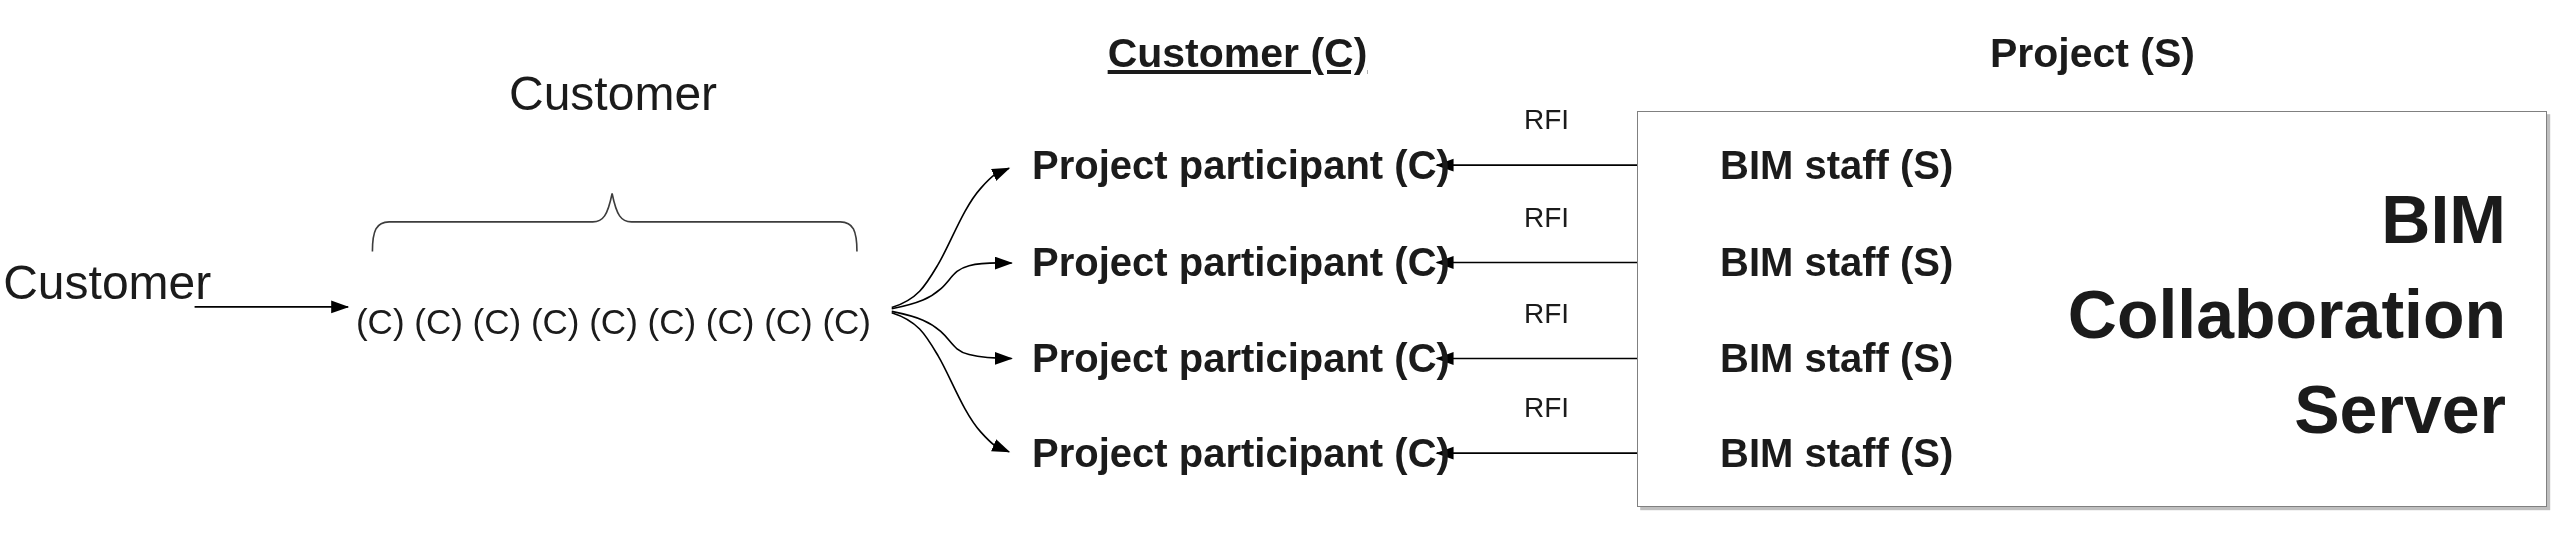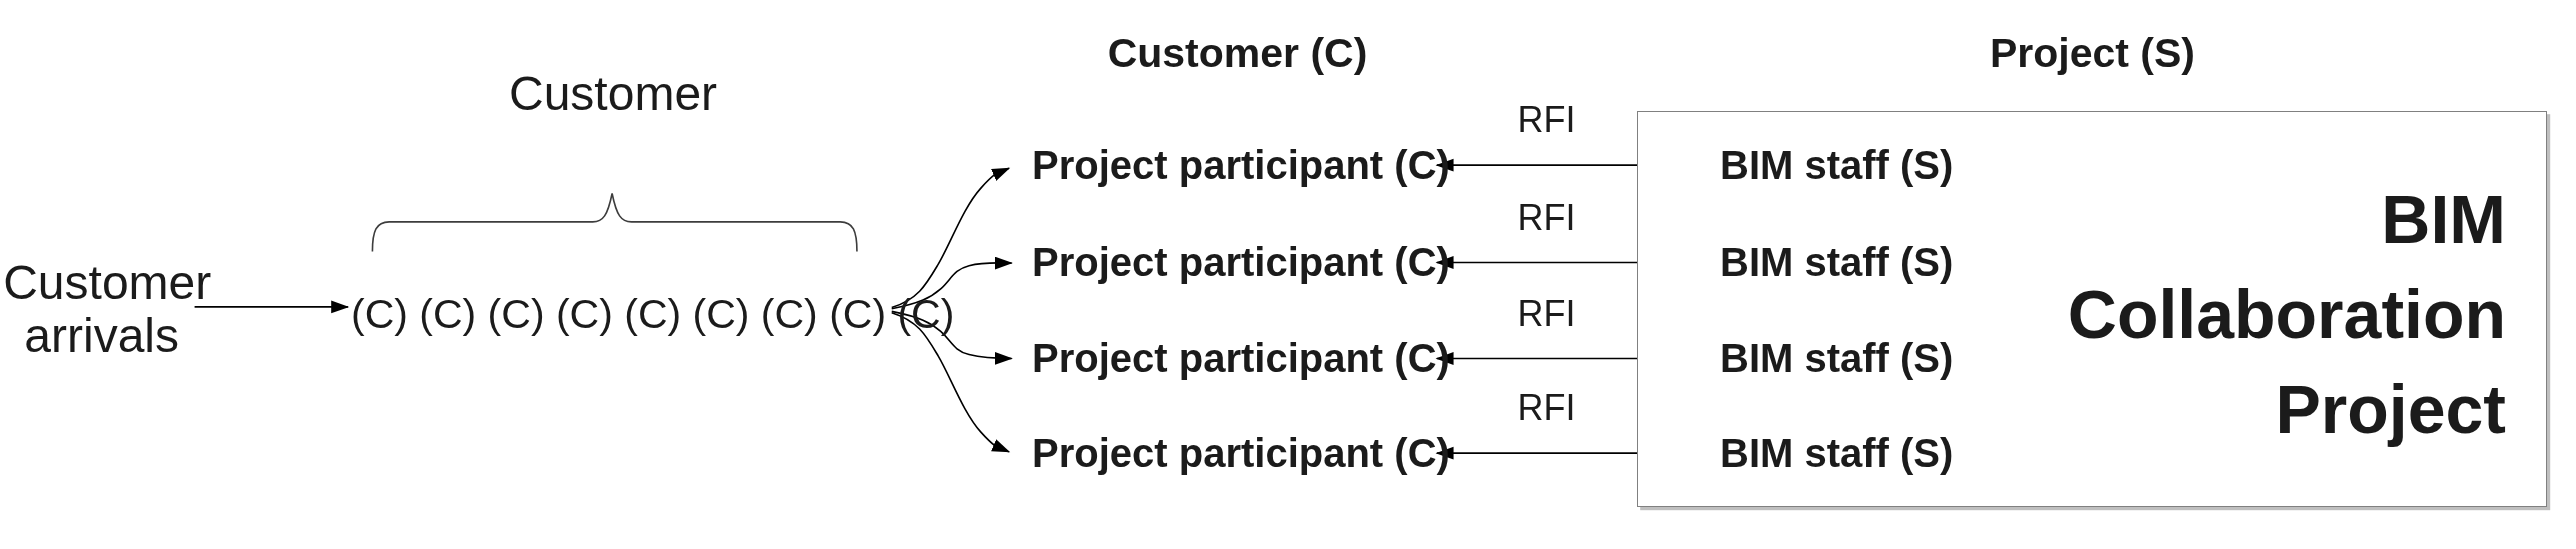--- a/index.html
+++ b/index.html
@@ -3,22 +3,22 @@
 <meta charset="utf-8">
 <style>
   html,body{margin:0;padding:0;background:#ffffff;}
   #canvas{
     position:relative;width:2576px;height:550px;background:#ffffff;overflow:hidden;
     font-family:"Liberation Sans","DejaVu Sans",sans-serif;color:#1b1b1b;
   }
   .abs{position:absolute;}
   .ctr{text-align:center;}
   .body-text{font-size:40px;line-height:53px;white-space:nowrap;font-weight:bold;}
-  .small-text{font-size:36px;line-height:49px;white-space:nowrap;}
-  .queue-text{font-size:41px;line-height:48px;white-space:nowrap;letter-spacing:0px;}
+  .small-text{font-size:28px;line-height:49px;white-space:nowrap;}
+  .queue-text{font-size:35px;line-height:48px;white-space:nowrap;letter-spacing:0px;margin-top:8px;}
   .multiline{font-size:48px;line-height:53px;}
   .header-text{font-size:41px;line-height:52px;font-weight:bold;white-space:nowrap;}
   .server-box{
     left:1637px;top:111px;width:908px;height:394px;
     border:1.9px solid #808080;background:#ffffff;
     box-shadow:3.2px 3.2px 0 0 #bfbfbf;
   }
   .big-title{
     left:1862px;top:172px;width:644px;
     font-size:68px;line-height:95px;font-weight:bold;text-align:right;
@@ -51,30 +51,29 @@
     <line x1="2230" y1="256" x2="2628" y2="256" stroke="#000000" stroke-width="2.5" marker-start="url(#arrow)" marker-end="url(#arrow)"></line>
     <line x1="2230" y1="407" x2="2628" y2="407" stroke="#000000" stroke-width="2.5" marker-start="url(#arrow)" marker-end="url(#arrow)"></line>
     <line x1="2230" y1="556" x2="2628" y2="556" stroke="#000000" stroke-width="2.5" marker-start="url(#arrow)" marker-end="url(#arrow)"></line>
     <line x1="2230" y1="703" x2="2628" y2="703" stroke="#000000" stroke-width="2.5" marker-start="url(#arrow)" marker-end="url(#arrow)"></line>
   </svg>
 
   <div class="abs server-box"></div>
 
   <div class="abs ctr multiline" style="left:3.2px;top:256px;width:197px;">
     <div>Customer</div>
-    <div>arrivals</div>
   </div>
 
   <div class="abs ctr multiline" style="left:509px;top:67px;width:206px;line-height:54px;">
     <div>Customer</div>
   </div>
 
   <div class="abs ctr queue-text" style="left:351px;top:290px;width:525px;">(C) (C) (C) (C) (C) (C) (C) (C) (C)</div>
 
-  <div class="abs ctr header-text" style="left:1044px;top:27px;width:387px;">Customer (C)</div>
+  <div class="abs ctr header-text" style="left:1044px;top:27px;width:387px;text-decoration:underline;">Customer (C)</div>
   <div class="abs ctr header-text" style="left:1899px;top:27px;width:387px;">Project (S)</div>
 
   <div class="abs body-text row-label" style="left:1032px;top:139px;">Project participant (C)</div>
   <div class="abs ctr small-text" style="left:1482px;top:95px;width:129px;">RFI</div>
   <div class="abs body-text row-label" style="left:1720px;top:139px;">BIM staff (S)</div>
 
   <div class="abs body-text row-label" style="left:1032px;top:236px;">Project participant (C)</div>
   <div class="abs ctr small-text" style="left:1482px;top:193px;width:129px;">RFI</div>
   <div class="abs body-text row-label" style="left:1720px;top:236px;">BIM staff (S)</div>
 
@@ -82,17 +81,17 @@
   <div class="abs ctr small-text" style="left:1482px;top:289px;width:129px;">RFI</div>
   <div class="abs body-text row-label" style="left:1720px;top:332px;">BIM staff (S)</div>
 
   <div class="abs body-text row-label" style="left:1032px;top:427px;">Project participant (C)</div>
   <div class="abs ctr small-text" style="left:1482px;top:383px;width:129px;">RFI</div>
   <div class="abs body-text row-label" style="left:1720px;top:427px;">BIM staff (S)</div>
 
   <div class="abs big-title">
     <div>BIM</div>
     <div>Collaboration</div>
-    <div>Project</div>
+    <div>Server</div>
   </div>
 
 </div>
 
 
 </body></html>

